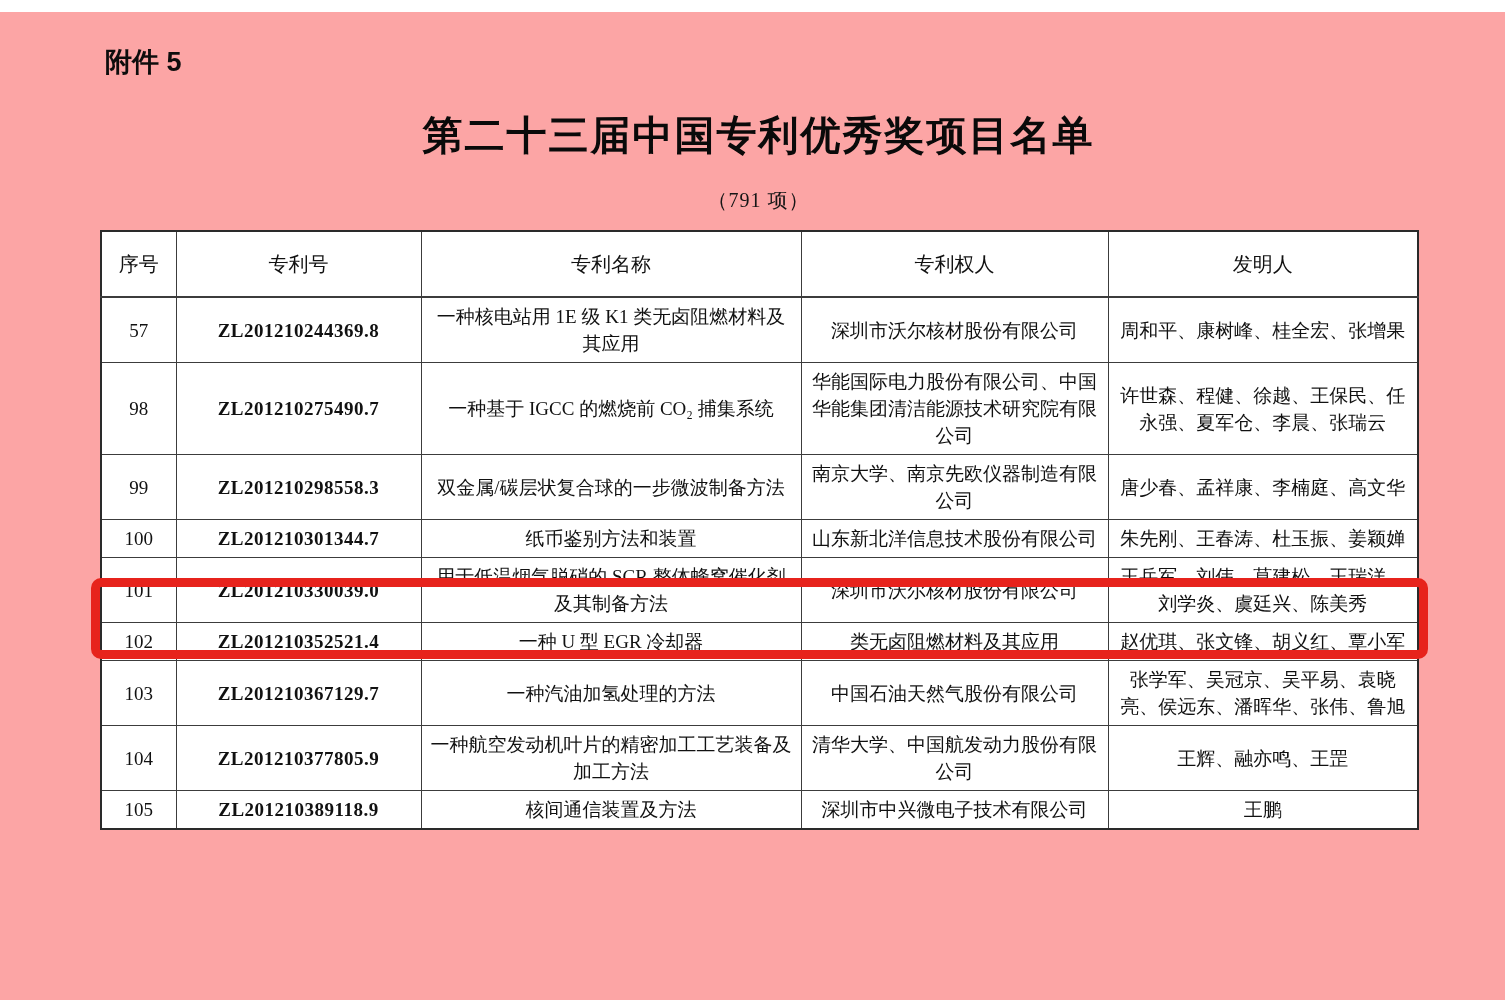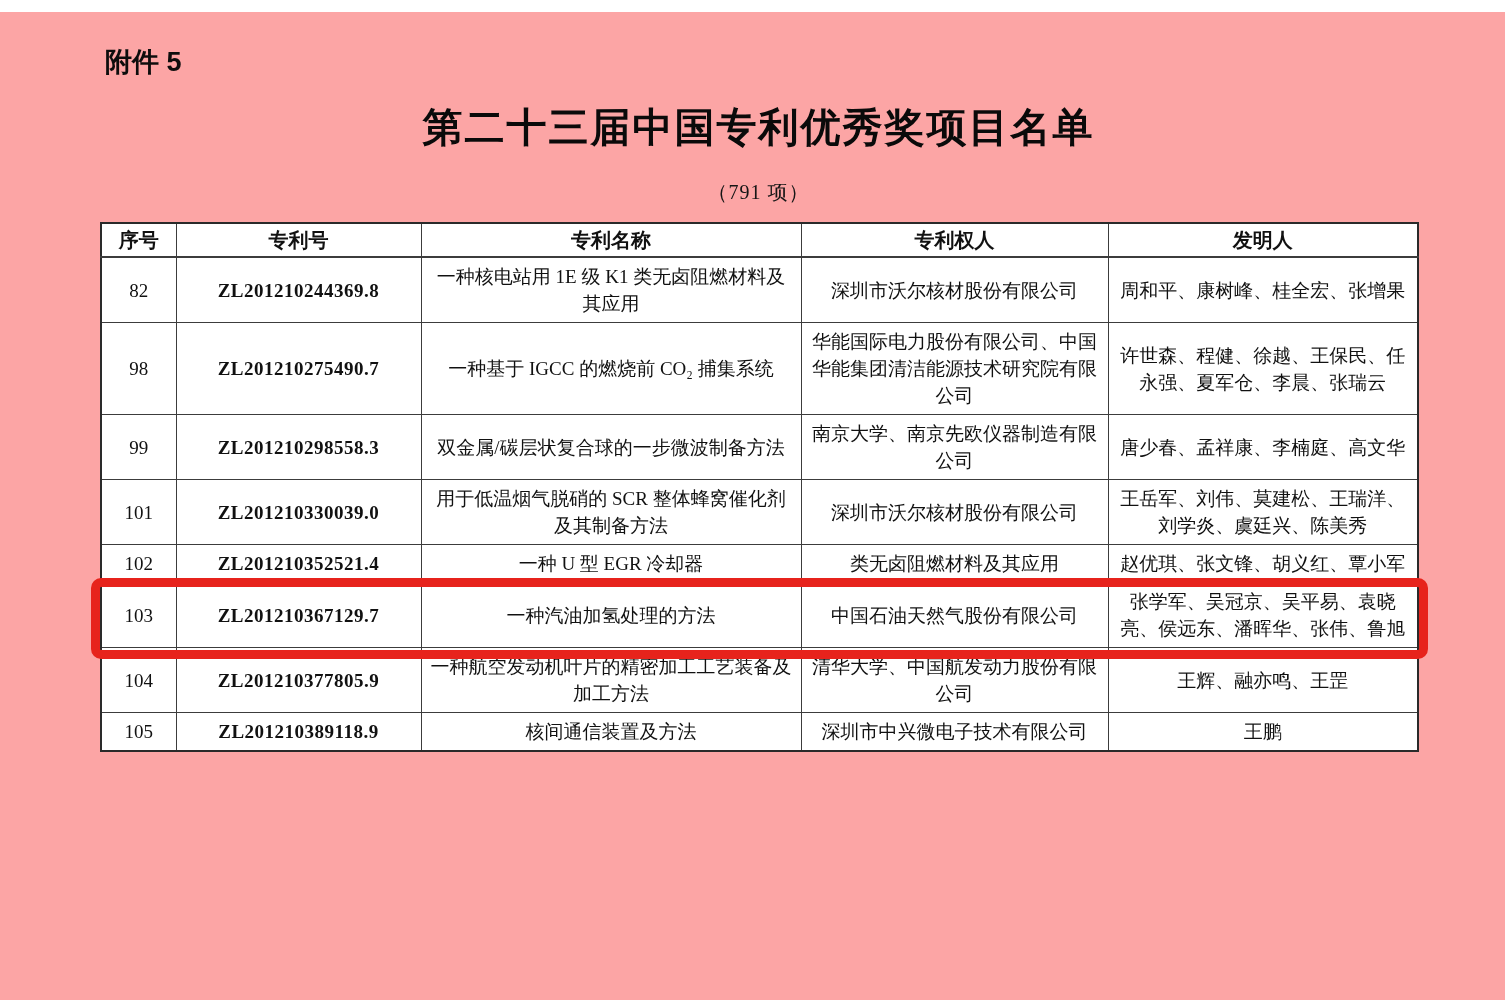--- a/index.html
+++ b/index.html
@@ -24,21 +24,21 @@
     left: 105px;
     top: 32px;
     font-family: "Liberation Sans", "DejaVu Sans", sans-serif;
     font-weight: bold;
     font-size: 27px;
     color: #0d0d0d;
   }
   .content {
     position: absolute;
     left: 100px;
-    top: 0;
+    top: 8px;
     width: 1317px;
   }
   .doc-title {
     margin: 88px 0 0 0;
     text-align: center;
     font-family: "Liberation Sans", "DejaVu Sans", sans-serif;
     font-weight: 900;
     font-size: 40px;
     letter-spacing: 2px;
     color: #0a0a0a;
@@ -65,23 +65,23 @@
     padding: 5px 8px;
     font-size: 19px;
     line-height: 27px;
     word-break: break-word;
   }
   table.patent-table {
     border: 2px solid #2a2a2a;
   }
   table.patent-table th {
     font-family: "Liberation Sans", "DejaVu Sans", sans-serif;
-    font-weight: bold;
+    font-weight: normal;
     font-size: 20px;
-    padding: 3px 6px;
+    padding: 19px 6px;
     line-height: 26px;
     border-bottom-width: 2px;
   }
   .col-no    { width: 75px;  }
   .col-patent{ width: 245px; }
   .col-name  { width: 380px; }
   .col-owner { width: 307px; }
   .col-inv   { width: 310px; }
   td.cell-patent {
     font-size: 20px;
@@ -124,41 +124,48 @@
         <tr>
           <th>序号</th>
           <th>专利号</th>
           <th>专利名称</th>
           <th>专利权人</th>
           <th>发明人</th>
         </tr>
       </thead>
       <tbody id="table-body">
           <tr>
-      <td>82</td>
+      <td>57</td>
       <td class="cell-patent">ZL201210244369.8</td>
       <td>一种核电站用 1E 级 K1 类无卤阻燃材料及其应用</td>
       <td>深圳市沃尔核材股份有限公司</td>
       <td>周和平、康树峰、桂全宏、张增果</td>
     </tr>
           <tr>
       <td>98</td>
       <td class="cell-patent">ZL201210275490.7</td>
       <td>一种基于 IGCC 的燃烧前 CO₂ 捕集系统</td>
       <td>华能国际电力股份有限公司、中国华能集团清洁能源技术研究院有限公司</td>
       <td>许世森、程健、徐越、王保民、任永强、夏军仓、李晨、张瑞云</td>
     </tr>
           <tr>
       <td>99</td>
       <td class="cell-patent">ZL201210298558.3</td>
       <td>双金属/碳层状复合球的一步微波制备方法</td>
       <td>南京大学、南京先欧仪器制造有限公司</td>
       <td>唐少春、孟祥康、李楠庭、高文华</td>
     </tr>
           <tr>
+      <td>100</td>
+      <td class="cell-patent">ZL201210301344.7</td>
+      <td>纸币鉴别方法和装置</td>
+      <td>山东新北洋信息技术股份有限公司</td>
+      <td>朱先刚、王春涛、杜玉振、姜颖婵</td>
+    </tr>
+          <tr>
       <td>101</td>
       <td class="cell-patent">ZL201210330039.0</td>
       <td>用于低温烟气脱硝的 SCR 整体蜂窝催化剂及其制备方法</td>
       <td>深圳市沃尔核材股份有限公司</td>
       <td>王岳军、刘伟、莫建松、王瑞洋、刘学炎、虞廷兴、陈美秀</td>
     </tr>
           <tr>
       <td>102</td>
       <td class="cell-patent">ZL201210352521.4</td>
       <td>一种 U 型 EGR 冷却器</td>

